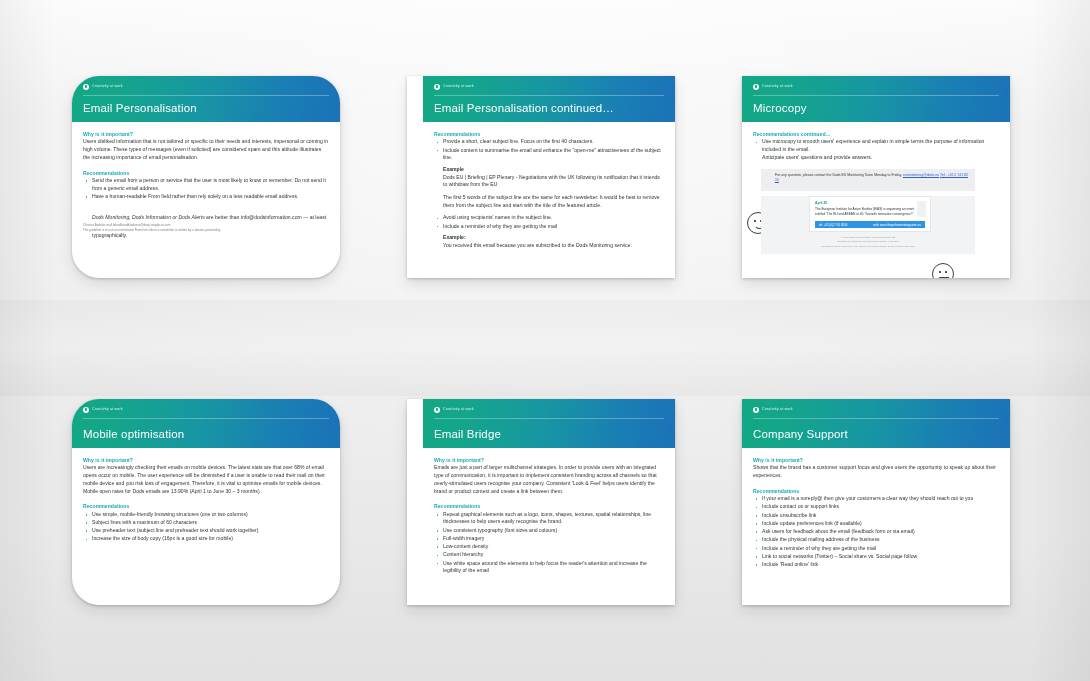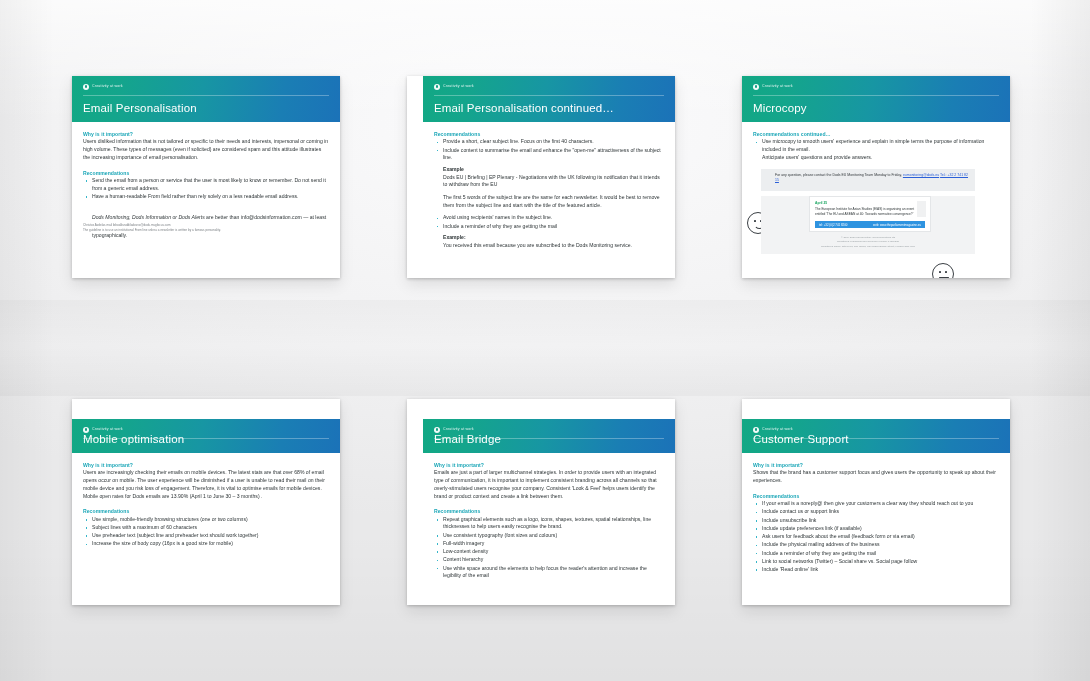--- a/index.html
+++ b/index.html
@@ -25,29 +25,29 @@
   #deck { position:absolute; inset:0; }
 
   .slide {
     position:absolute;
     background:#ffffff;
     box-shadow: 0 1px 3px rgba(0,0,0,0.22), 0 6px 14px rgba(0,0,0,0.10);
     overflow:hidden;
   }
   .slide.r1 { width:268px; height:202px; top:76px; }
   .slide.r2 { width:268px; height:206px; top:399px; }
-  .c1 { left:72px; } .c2 { left:407px;padding-left:16px; } .c3 { left:742px; }
+  .c1 { left:72px;border-radius:27px; } .c2 { left:407px;padding-left:16px; } .c3 { left:742px; }
 
   .slide-header {
     position:relative;
     height:46px;
     background:linear-gradient(100deg,#12a884 0%, #14a58c 18%, #1796a3 48%, #1a7eb4 78%, #1b72b8 100%);
     padding:6px 11px 0 11px;
   }
-  .slide.r2 .slide-header { height:34px;margin-top:20px; }
+  .slide.r2 .slide-header { height:49px; }
   .brand { display:flex; align-items:center; gap:3px; height:9px; }
   .brand-mark {
     width:6px; height:6px; border-radius:50%;
     background:#ffffff; position:relative; flex:0 0 auto; opacity:.95;
   }
   .brand-mark::after {
     content:""; position:absolute; left:2.2px; top:1.2px;
     width:1.6px; height:3.6px; background:#16a085; border-radius:1px;
   }
   .brand-text {
@@ -306,21 +306,21 @@
     </div>
   </div>
 
   <div class="slide r2 c3">
     <div class="slide-header">
       <div class="brand">
         <span class="brand-mark"></span>
         <span class="brand-text">Creativity at work</span>
       </div>
       <div class="header-rule"></div>
-      <div class="slide-title">Customer Support</div>
+      <div class="slide-title">Company Support</div>
     </div>
     <div class="slide-body">
       <div class="sec-head">Why is it important?</div>
       <div class="para">Shows that the brand has a customer support focus and gives users the opportunity to speak up about their experiences.</div>
       <div class="sec-head spaced">Recommendations</div>
       <ul class="bullets">
         <li>If your email is a noreply@ then give your customers a clear way they should reach out to you</li>
         <li>Include contact us or support links</li>
         <li>Include unsubscribe link</li>
         <li>Include update preferences link (if available)</li>

